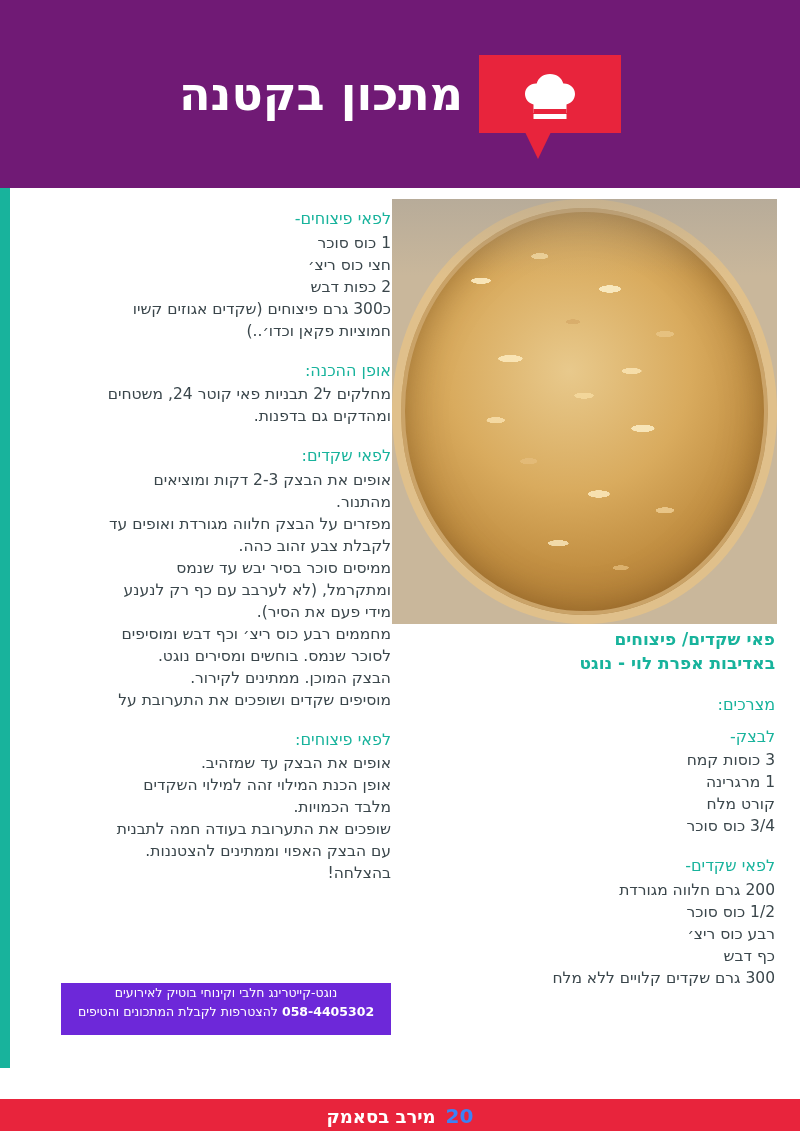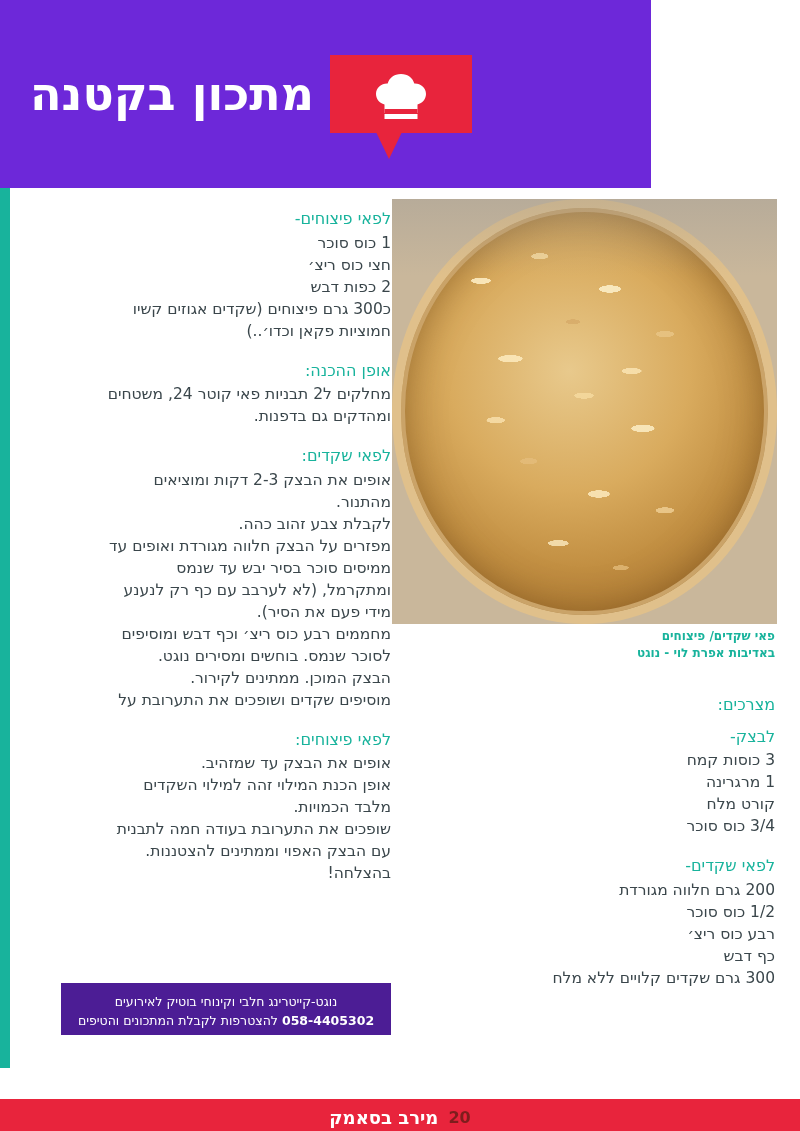--- a/index.html
+++ b/index.html
@@ -12,22 +12,22 @@
     position: relative;
     width: 800px; height: 1131px;
     background: #ffffff;
     overflow: hidden;
   }
 
   
   .header {
     position: absolute;
     top: 0; left: 0;
-    width: 651px; height: 188px;
-    background: #6d28d9;
+    width: 800px; height: 188px;
+    background: #701a75;
   }
   .header-inner {
     position: absolute;
     top: 0; right: 0;
     width: 800px; height: 188px;
     display: flex;
     flex-direction: row-reverse;
     align-items: center;
     justify-content: center;
     gap: 16px;
@@ -149,40 +149,39 @@
 
   
   .caption {
     position: absolute;
     top: 628px; right: 25px;
     width: 360px;
     direction: rtl;
     text-align: right;
     color: #18b39c;
     font-weight: bold;
-    font-size: 12px;
+    font-size: 17px;
     line-height: 1.4;
   }
 
   
   .col-right {
     top: 694px; right: 25px;
     width: 360px;
   }
 
   
   .contact {
     position: absolute;
     top: 983px; right: 409px;
     width: 330px; height: 52px;
-    background: #4c1d95;
+    background: #6d28d9;
     color: #ffffff;
     direction: rtl;
     text-align: center;
-    padding-top: 9px;
     font-size: 12.5px;
     line-height: 1.55;
   }
   .contact .phone { font-weight: bold; }
 
   
   .footer {
     position: absolute;
     bottom: 0; left: 0;
     width: 800px; height: 44px;
@@ -204,23 +203,23 @@
     align-items: center;
     gap: 10px;
     direction: rtl;
   }
   .footer .brand-name {
     color: #ffffff;
     font-weight: bold;
     font-size: 18px;
   }
   .footer .page-num {
-    color: #7f1d1d;
+    color: #3b82f6;
     font-weight: bold;
-    font-size: 16px;
+    font-size: 20px;
   }
 </style>
 </head>
 <body>
 
 <div class="page">
 
   <div class="header">
     <div class="header-inner">
       <div class="header-title">מתכון בקטנה</div>
@@ -259,22 +258,22 @@
     <div class="blk">
       <div class="h-teal">אופן ההכנה:</div>
       <div class="body">מחלקים ל2 תבניות פאי קוטר 24, משטחים</div>
       <div class="body">ומהדקים גם בדפנות.</div>
     </div>
 
     <div class="blk">
       <div class="h-teal">לפאי שקדים:</div>
       <div class="body">אופים את הבצק 2-3 דקות ומוציאים</div>
       <div class="body">מהתנור.</div>
+      <div class="body">מפזרים על הבצק חלווה מגורדת ואופים עד</div>
       <div class="body">לקבלת צבע זהוב כהה.</div>
-      <div class="body">מפזרים על הבצק חלווה מגורדת ואופים עד</div>
       <div class="body">ממיסים סוכר בסיר יבש עד שנמס</div>
       <div class="body">ומתקרמל, (לא לערבב עם כף רק לנענע</div>
       <div class="body">מידי פעם את הסיר).</div>
       <div class="body">מחממים רבע כוס ריצ׳ וכף דבש ומוסיפים</div>
       <div class="body">לסוכר שנמס. בוחשים ומסירים נוגט.</div>
       <div class="body">הבצק המוכן. ממתינים לקירור.</div>
       <div class="body">מוסיפים שקדים ושופכים את התערובת על</div>
     </div>
 
     <div class="blk">

